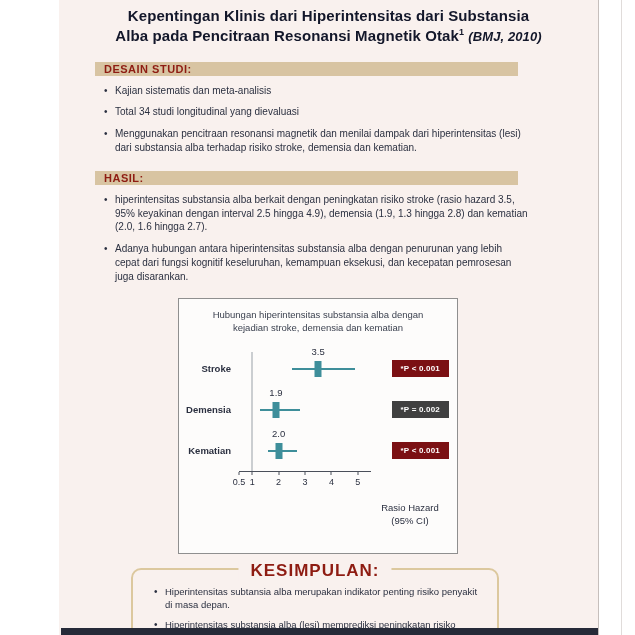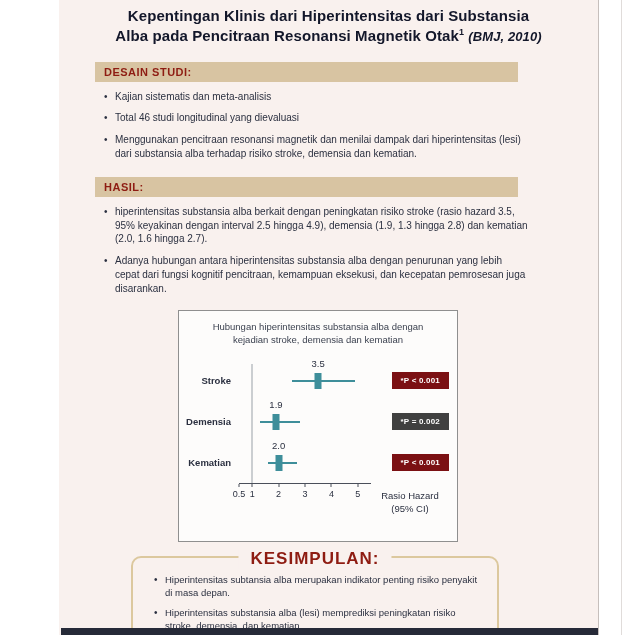--- a/index.html
+++ b/index.html
@@ -24,21 +24,21 @@
     text-align:center;
     font-size:15px; font-weight:bold; color:#13172a;
     line-height:1.32; letter-spacing:0.1px;
   }
   .t-line { display:block; }
   .title sup { font-size:9px; }
   .cite { font-size:13px; font-style:italic; }
   .section-bar {
     margin:16px 80px 0 36px;
     background:#d8c4a2;
-    height:20px;
+    height:14px;
     display:flex; align-items:center;
     padding-left:9px;
     font-size:11px; font-weight:bold; letter-spacing:0.5px;
     color:#8e1c12;
   }
   ul.bullets {
     list-style:none;
     margin:8px 70px 0 44px;
   }
   ul.bullets li {
@@ -120,21 +120,21 @@
   }
   .tick-label {
     position:absolute; top:5px;
     transform:translateX(-50%);
     font-size:9px; color:#2b3040;
   }
   .axis-right { width:78px; flex:none; }
   .x-axis-label {
     padding-top:7px;
     text-align:center;
-    font-size:9.5px; color:#2b3040; line-height:1.3;
+    font-size:9.5px; color:#2b3040; line-height:1.3;margin-top:24px;
   }
   
   .conclusion {
     position:relative;
     margin:14px 0 0 72px;
     width:368px;
     border:2px solid #dcc89e;
     border-radius:10px;
     padding:15px 12px 3px 20px;
   }
@@ -162,30 +162,30 @@
   <h1 class="title">
     <span class="t-line">Kepentingan Klinis dari Hiperintensitas dari Substansia</span>
     <span class="t-line"><span>Alba pada Pencitraan Resonansi Magnetik Otak</span><sup>1</sup> <span class="cite">(BMJ, 2010)</span></span>
   </h1>
 
   <div class="section-bar">
     <span>DESAIN STUDI:</span>
   </div>
   <ul class="bullets">
     <li>Kajian sistematis dan meta-analisis</li>
-    <li>Total 46 studi longitudinal yang dievaluasi</li>
+    <li>Total 34 studi longitudinal yang dievaluasi</li>
     <li>Menggunakan pencitraan resonansi magnetik dan menilai dampak dari hiperintensitas (lesi) dari substansia alba terhadap risiko stroke, demensia dan kematian.</li>
   </ul>
 
   <div class="section-bar">
     <span>HASIL:</span>
   </div>
   <ul class="bullets">
     <li>hiperintensitas substansia alba berkait dengan peningkatan risiko stroke (rasio hazard 3.5, 95% keyakinan dengan interval 2.5 hingga 4.9), demensia (1.9, 1.3 hingga 2.8) dan kematian (2.0, 1.6 hingga 2.7).</li>
-    <li>Adanya hubungan antara hiperintensitas substansia alba dengan penurunan yang lebih cepat dari fungsi kognitif pencitraan, kemampuan eksekusi, dan kecepatan pemrosesan juga disarankan.</li>
+    <li>Adanya hubungan antara hiperintensitas substansia alba dengan penurunan yang lebih cepat dari fungsi kognitif keseluruhan, kemampuan eksekusi, dan kecepatan pemrosesan juga disarankan.</li>
   </ul>
 
   <div class="chart-box">
     <div class="chart-title">
       <span class="block">Hubungan hiperintensitas substansia alba dengan</span>
       <span class="block">kejadian stroke, demensia dan kematian</span>
     </div>
     <div class="rows-wrap">
       <div class="ref-overlay">
           <div class="ref-line" style="left: 10%;"></div>

